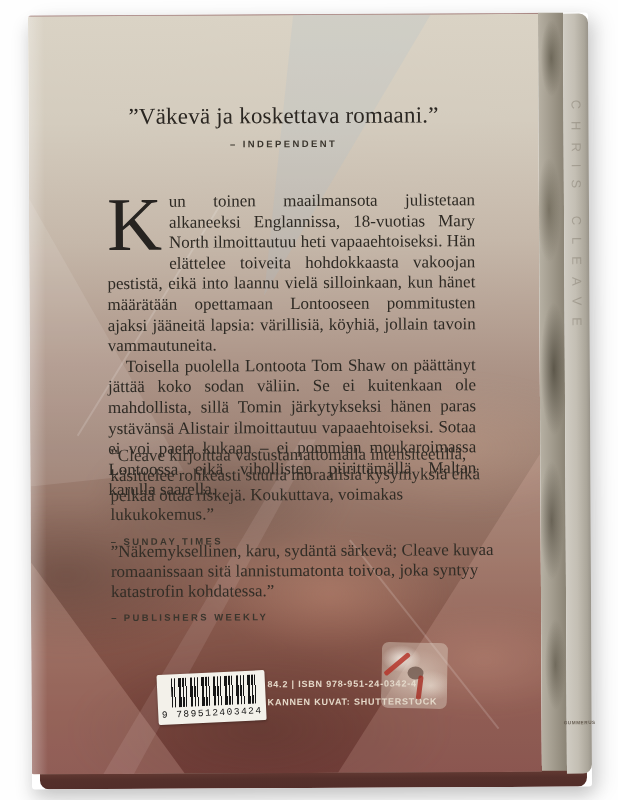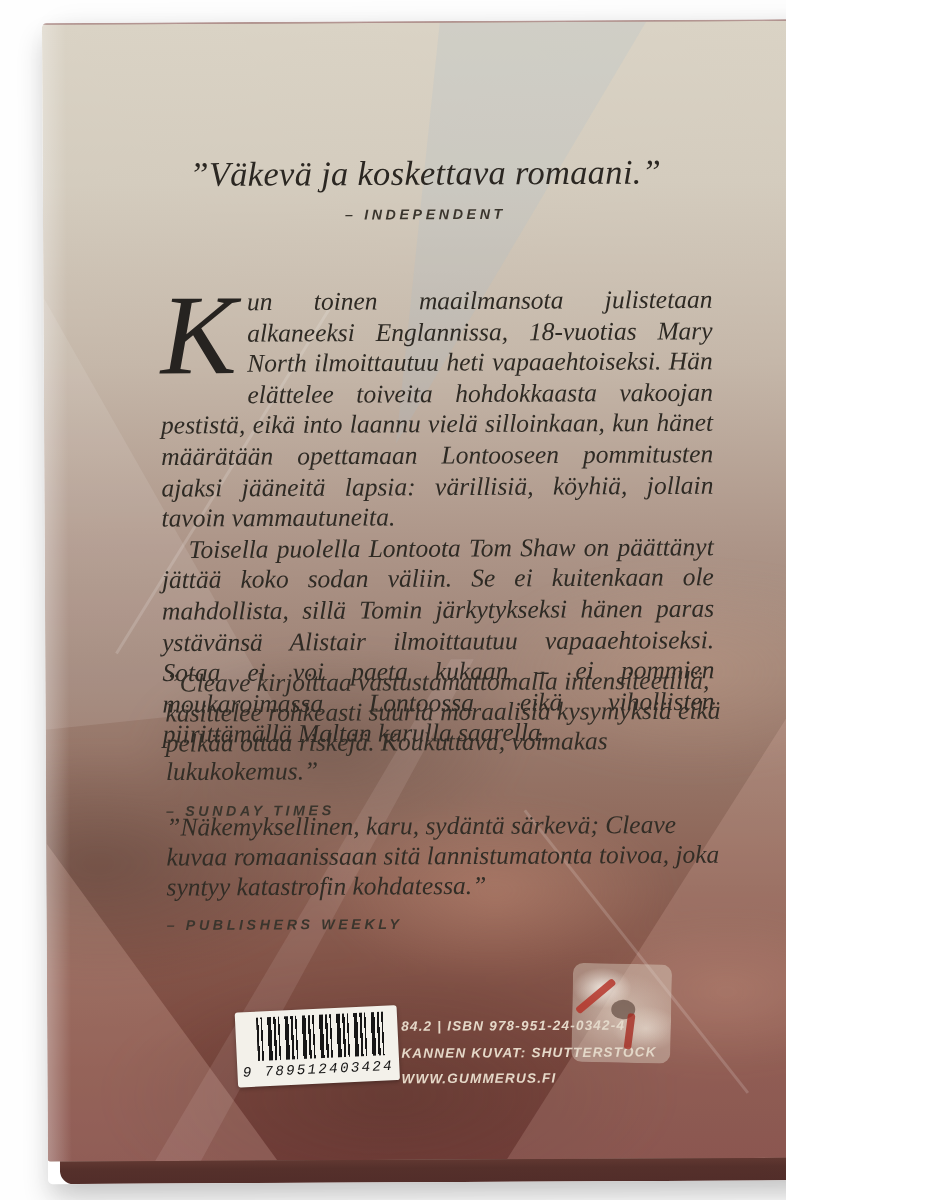--- a/index.html
+++ b/index.html
@@ -1,19 +1,18 @@
 <!DOCTYPE html>
 <html lang="fi"><head>
 <meta charset="utf-8">
 <style>
   html,body{margin:0;padding:0;}
   .stage{
-    position:relative;width:524px;height:800px;background:#fefefe;overflow:hidden;
+    position:relative;width:618px;height:800px;background:#fefefe;overflow:hidden;
     font-family:"Liberation Serif",serif;
-    font-style:italic;
   }
   .book{
     position:absolute;left:30px;top:14px;width:560px;height:774px;
     transform:rotate(-0.3deg);
     box-shadow:0 10px 18px rgba(0,0,0,0.16), 10px 4px 20px rgba(0,0,0,0.10);
     border-radius:3px;
     background:#fff;
   }
   
   .board-edge{
@@ -195,21 +194,20 @@
       </div>
 
       <div class="barcode">
         <div class="bars"></div>
         <div class="num">9 789512403424</div>
       </div>
 
       <div class="imprint">
         <div>84.2 | ISBN 978-951-24-0342-4</div>
         <div>KANNEN KUVAT: SHUTTERSTOCK</div>
-        <div>WWW.GUMMERUS.FI</div>
       </div>
 
       <div class="residue">
         <div class="red-streak"></div>
         <div class="dark-blob"></div>
         <div class="red-drip"></div>
       </div>
     </div>
 
     <div class="spine-worn"></div>

